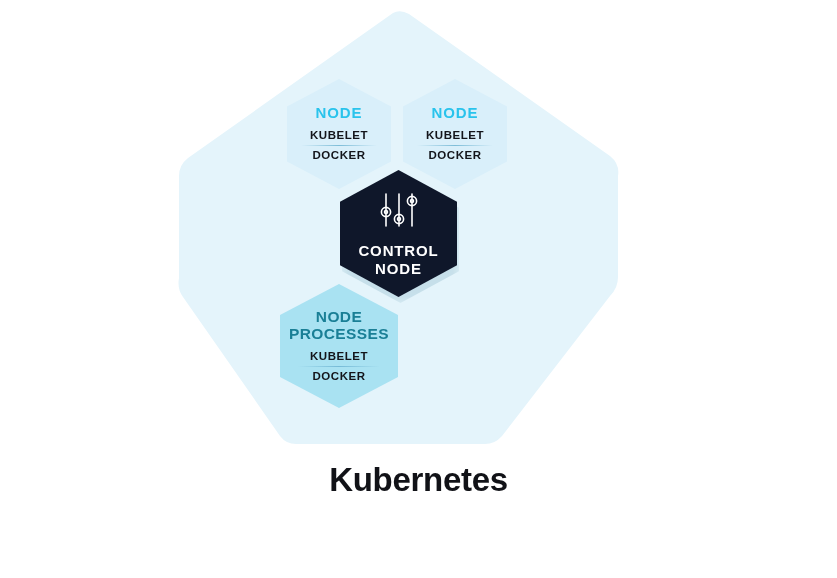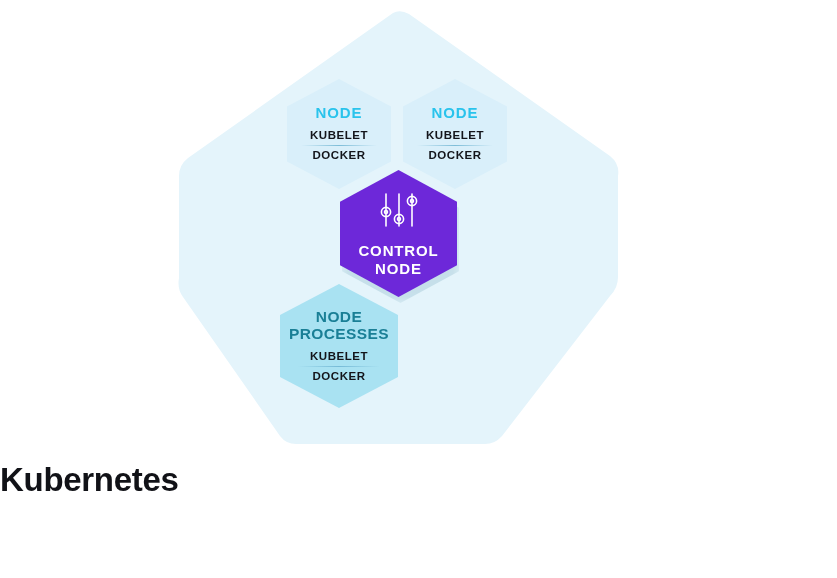--- a/index.html
+++ b/index.html
@@ -49,21 +49,21 @@
     height: 110px;
   }
 
   .hex-node-processes {
     background: #a9e2f2;
     width: 118px;
     height: 124px;
   }
 
   .hex-control {
-    background: #6d28d9;
+    background: #0f172a;
     width: 117px;
     height: 127px;
   }
 
   
   .hex-shadow {
     position: absolute;
     clip-path: polygon(50% 0%, 100% 25%, 100% 75%, 50% 100%, 0% 75%, 0% 25%);
     -webkit-clip-path: polygon(50% 0%, 100% 25%, 100% 75%, 50% 100%, 0% 75%, 0% 25%);
     background: rgba(90, 150, 175, 0.22);
@@ -131,21 +131,21 @@
   .sliders-icon {
     margin-bottom: 2px;
   }
 
   
   #caption {
     position: absolute;
     left: 0;
     top: 463px;
     width: 837px;
-    text-align: left;
+    text-align: center;
     color: #111217;
     font-size: 33px;
     font-weight: bold;
     line-height: 1.03;
     letter-spacing: -0.3px;
   }
   #caption .cap-line { display: block; }
 </style>
 </head>
 <body>

